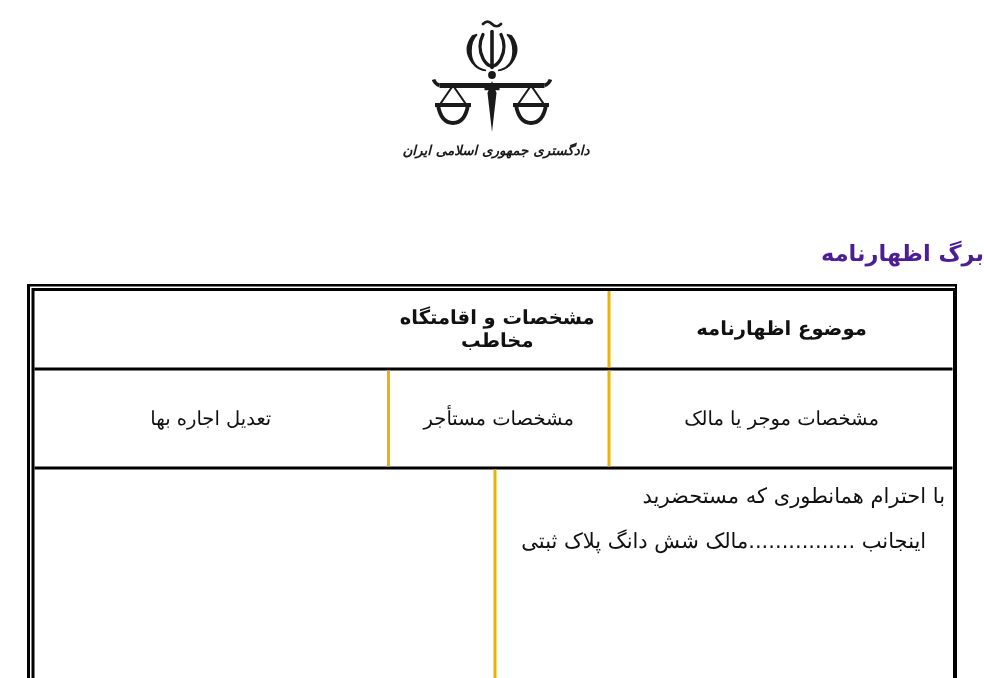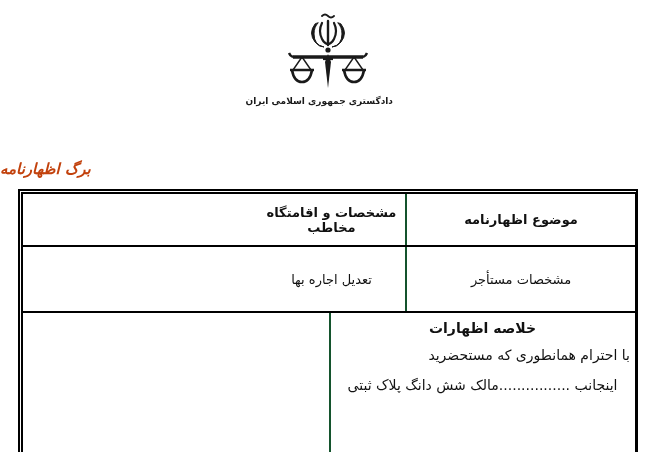--- a/index.html
+++ b/index.html
@@ -17,42 +17,42 @@
 
   
   .logo-wrap {
     position: absolute;
     top: 12px;
     left: 50%;
     transform: translateX(-50%);
     width: 130px;
     height: 104px;
     text-align: right;
+    font-style: italic;
   }
   .logo-wrap svg { display: block; margin: 0 auto; }
   .logo-caption {
     margin-top: -2px;
     font-size: 9px;
     font-weight: bold;
     letter-spacing: -0.5px;
     white-space: nowrap;
     color: #1a1a1a;
   }
 
   
   .doc-title {
     position: absolute;
     top: 160px;
     left: 0;
     width: 100%;
-    text-align: left;
+    text-align: right;
     font-size: 15px;
     font-weight: bold;
-    color: #c2410c;
-    font-style: italic;
+    color: #4c1d95;
   }
 
   
   .doc-table {
     position: absolute;
     top: 189px;
     left: 18px;
     width: 620px;
     height: 280px; 
     border-top: 5px double #000;
@@ -69,21 +69,21 @@
   .trow.r3 { height: 159px; }
   .cell {
     display: flex;
     align-items: center;
     justify-content: center;
     text-align: center;
     font-size: 13px;
     padding: 2px 8px;
   }
   .cell + .cell { border-left: 0; }
-  .trow .cell:not(:last-child) { border-left: 2px solid #14532d; }
+  .trow .cell:not(:last-child) { border-left: 2px solid #eab308; }
   .cell.hdr { font-weight: bold; font-size: 13px; }
 
   
   .cell.statements {
     display: block;
     text-align: right;
     padding: 7px 5px 0 4px;
     font-size: 14px;
   }
   .st-heading {
@@ -142,26 +142,26 @@
 <div class="doc-title">برگ اظهارنامه</div>
 
 <div class="doc-table">
 
   <div class="trow cols-3 r1">
     <div class="cell hdr">موضوع اظهارنامه</div>
     <div class="cell hdr">مشخصات و اقامتگاه مخاطب</div>
   </div>
 
   <div class="trow cols-3 r2">
+    <div class="cell">مشخصات موجر یا مالک</div>
     <div class="cell">مشخصات مستأجر</div>
     <div class="cell">تعدیل اجاره بها</div>
   </div>
 
   <div class="trow cols-2 r3">
     <div class="cell statements">
-      <div class="st-heading">خلاصه اظهارات</div>
       <div class="st-line">با احترام همانطوری که مستحضرید</div>
       <div class="st-line gap-top">اینجانب ................مالک شش دانگ پلاک ثبتی</div>
     </div>
     <div class="cell"></div>
   </div>
 
 </div>
 
 </body></html>

